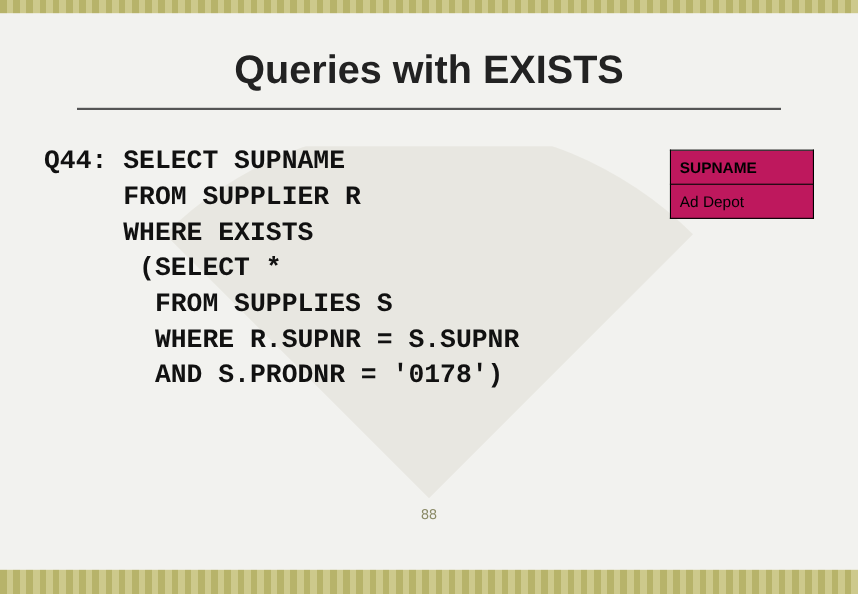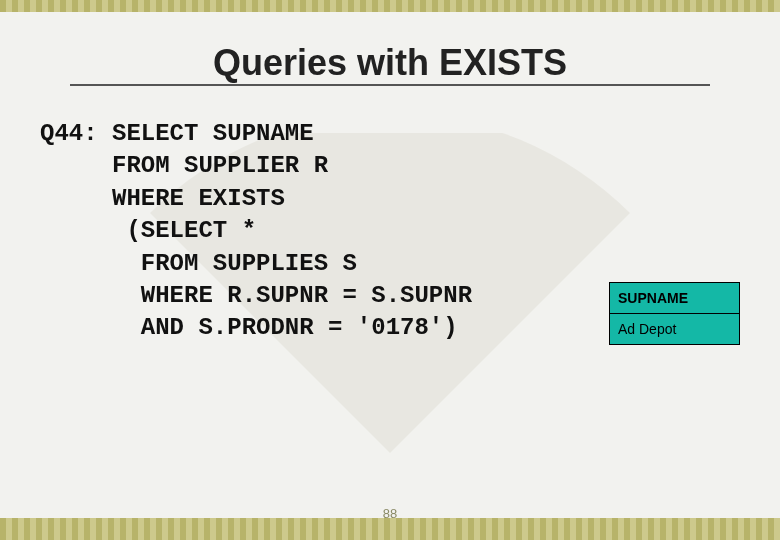--- a/index.html
+++ b/index.html
@@ -31,26 +31,27 @@
   }
   .slide {
     position: relative;
     padding: 18px 30px 0 30px;
   }
   .title {
     text-align: center;
     font-size: 36px;
     font-weight: bold;
     color: #222;
+    padding-bottom: 14px;
     border-bottom: 2px solid #555;
     margin: 12px 40px 32px 40px;
   }
   .content {
     display: flex;
-    align-items: flex-end;
+    align-items: flex-start;
     gap: 32px;
     padding: 0 10px;
   }
   .code {
     font-family: "Consolas","Courier New",monospace;
     font-size: 24px;
     font-weight: bold;
     color: #111;
     white-space: pre;
     line-height: 1.35;
@@ -58,31 +59,31 @@
   }
   .result-table {
     border-collapse: collapse;
     margin-top: 4px;
   }
   .result-table th, .result-table td {
     border: 1px solid #000;
     padding: 7px 10px 7px 8px;
     font-size: 14px;
     text-align: left;
-    background: #14b8a6;
+    background: #be185d;
     min-width: 130px;
   }
   .result-table th {
     font-weight: bold;
   }
   .page-number {
     position: absolute;
     left: 0; right: 0;
     text-align: center;
-    top: 506px;
+    top: 460px;
     font-size: 13px;
     color: #8a8a66;
   }
   .bg-fan {
     position: absolute;
     left: 50%;
     top: 58%;
     transform: translate(-50%, -50%);
     width: 560px;
     height: 360px;

